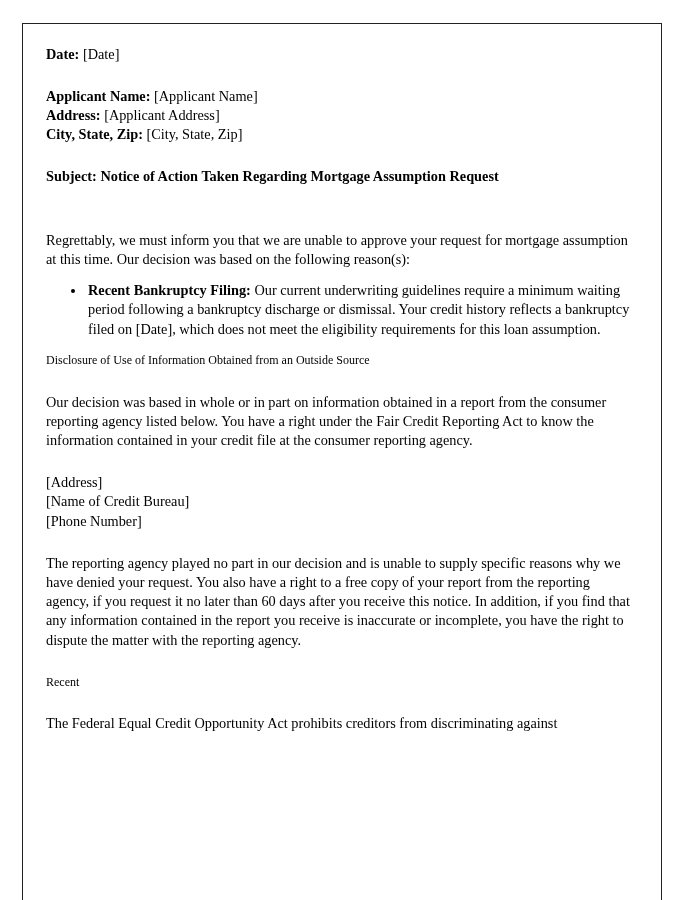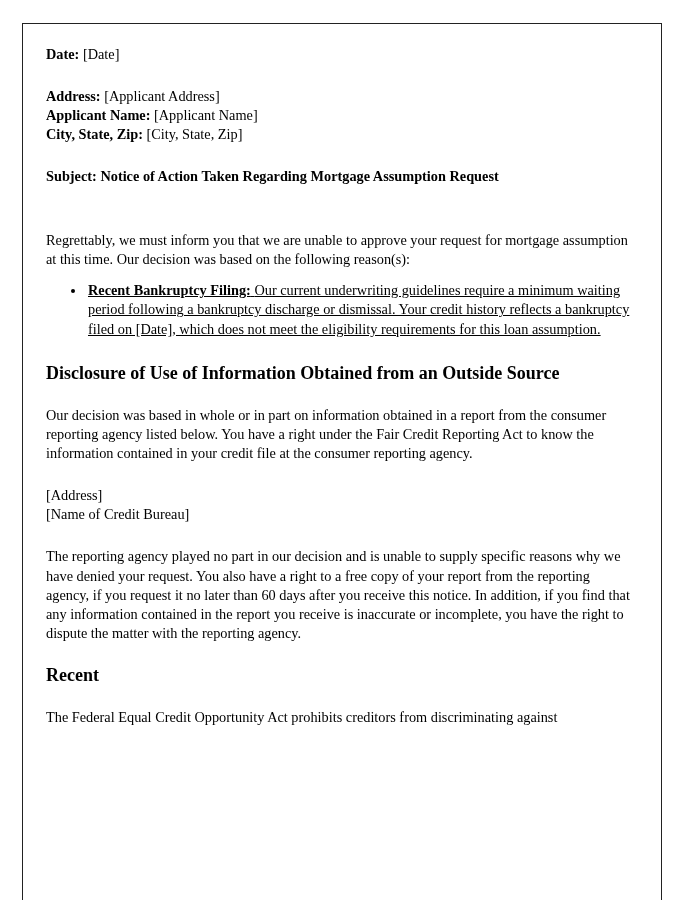--- a/index.html
+++ b/index.html
@@ -44,31 +44,30 @@
 
   
   .block-tight { margin: 0 0 11.5px 0; }
   .block-tight .line { margin: 0; }
 
   .spacer-sm { height: 11px; }
 
   strong, .bold { font-weight: bold; }
 
   h2.heading {
-    font-size: 18px;
+    font-size: 12px;
     line-height: 19.3px;
-    font-weight: bold;
+    font-weight: normal;
     margin: 0 0 11.5px 0;
   }
 
   ul.reasons {
-    margin: 0 0 14px 0;
+    margin: 0 0 1px 0;
     padding-left: 40px;
     list-style-type: disc;
-    text-decoration: underline;
   }
   ul.reasons li {
     margin: 0 0 0 0;
     padding-left: 2px;
   }
 
   .clipped-line { margin: 0; }
 </style>
 </head>
 <body>
@@ -78,26 +77,26 @@
 
     <p class="para">
       <span class="bold">Date:</span>
       <span>[Date]</span>
     </p>
 
     <div class="spacer-sm"></div>
 
     <div class="block-tight">
       <p class="line">
+        <span class="bold">Applicant Name:</span>
+        <span>[Applicant Name]</span>
+      </p>
+      <p class="line">
         <span class="bold">Address:</span>
         <span>[Applicant Address]</span>
-      </p>
-      <p class="line">
-        <span class="bold">Applicant Name:</span>
-        <span>[Applicant Name]</span>
       </p>
       <p class="line">
         <span class="bold">City, State, Zip:</span>
         <span>[City, State, Zip]</span>
       </p>
     </div>
 
     <div class="spacer-sm"></div>
 
     <p class="para">
@@ -128,20 +127,21 @@
 
     <div class="spacer-sm"></div>
 
     <p class="para">Our decision was based in whole or in part on information obtained in a report from the consumer reporting agency listed below. You have a right under the Fair Credit Reporting Act to know the information contained in your credit file at the consumer reporting agency.</p>
 
     <div class="spacer-sm"></div>
 
     <div class="block-tight">
       <p class="line">[Address]</p>
       <p class="line">[Name of Credit Bureau]</p>
+      <p class="line">[Phone Number]</p>
     </div>
 
     <div class="spacer-sm"></div>
 
     <p class="para">The reporting agency played no part in our decision and is unable to supply specific reasons why we have denied your request. You also have a right to a free copy of your report from the reporting agency, if you request it no later than 60 days after you receive this notice. In addition, if you find that any information contained in the report you receive is inaccurate or incomplete, you have the right to dispute the matter with the reporting agency.</p>
 
     <div class="spacer-sm"></div>
 
     <h2 class="heading">Recent</h2>
 

